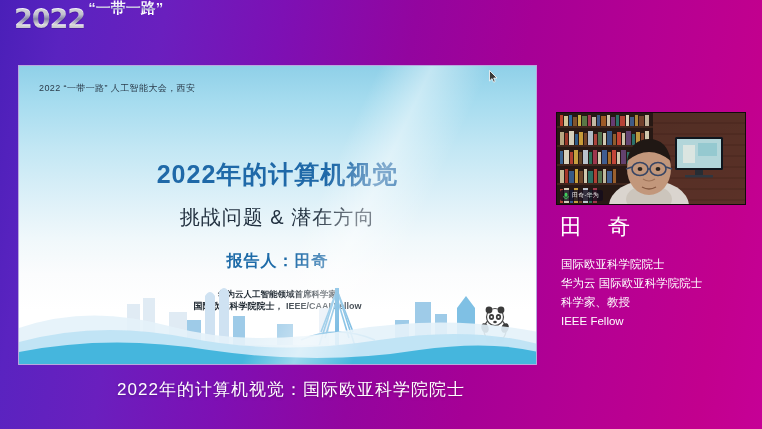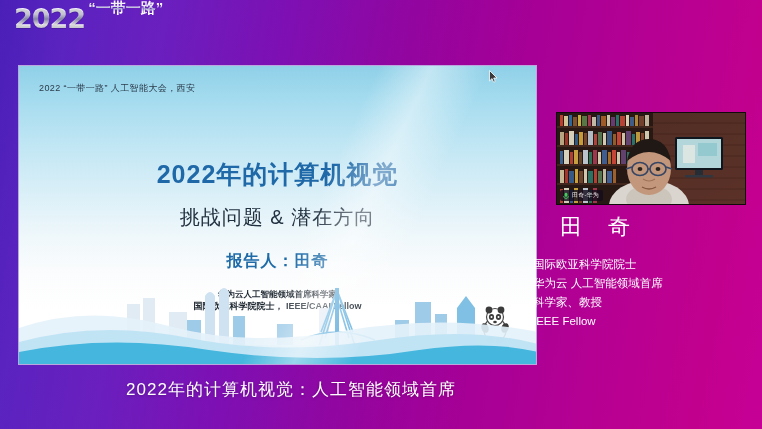--- a/index.html
+++ b/index.html
@@ -225,21 +225,21 @@
     left: 560px;
     top: 212px;
     font-size: 22px;
     color: #ffffff;
     letter-spacing: 10px;
     font-weight: 400;
   }
 
   #speaker-bio {
     position: absolute;
-    left: 533px;
+    left: 561px;
     top: 255px;
     width: 196px;
     font-size: 11.5px;
     color: #ffffff;
     line-height: 1.65;
     font-weight: 400;
   }
   #speaker-bio .bio-line { white-space: nowrap; }
 
   
@@ -492,22 +492,22 @@
         <rect x="4.6" y="7.4" width="0.9" height="1.8" fill="#3fcf5a"></rect>
       </svg>
       <span class="tag-text">田奇-华为</span>
     </div>
   </div>
 
   <div id="speaker-name">田 奇</div>
 
   <div id="speaker-bio">
     <div class="bio-line">国际欧亚科学院院士</div>
-    <div class="bio-line">华为云 人工智能领域首席</div>
+    <div class="bio-line">华为云 国际欧亚科学院院士</div>
     <div class="bio-line">科学家、教授</div>
     <div class="bio-line">IEEE Fellow</div>
   </div>
 
   <div id="caption">
-    <span id="caption-inner">2022年的计算机视觉：人工智能领域首席</span>
+    <span id="caption-inner">2022年的计算机视觉：国际欧亚科学院院士</span>
   </div>
 
 </div>
 
 </body></html>

